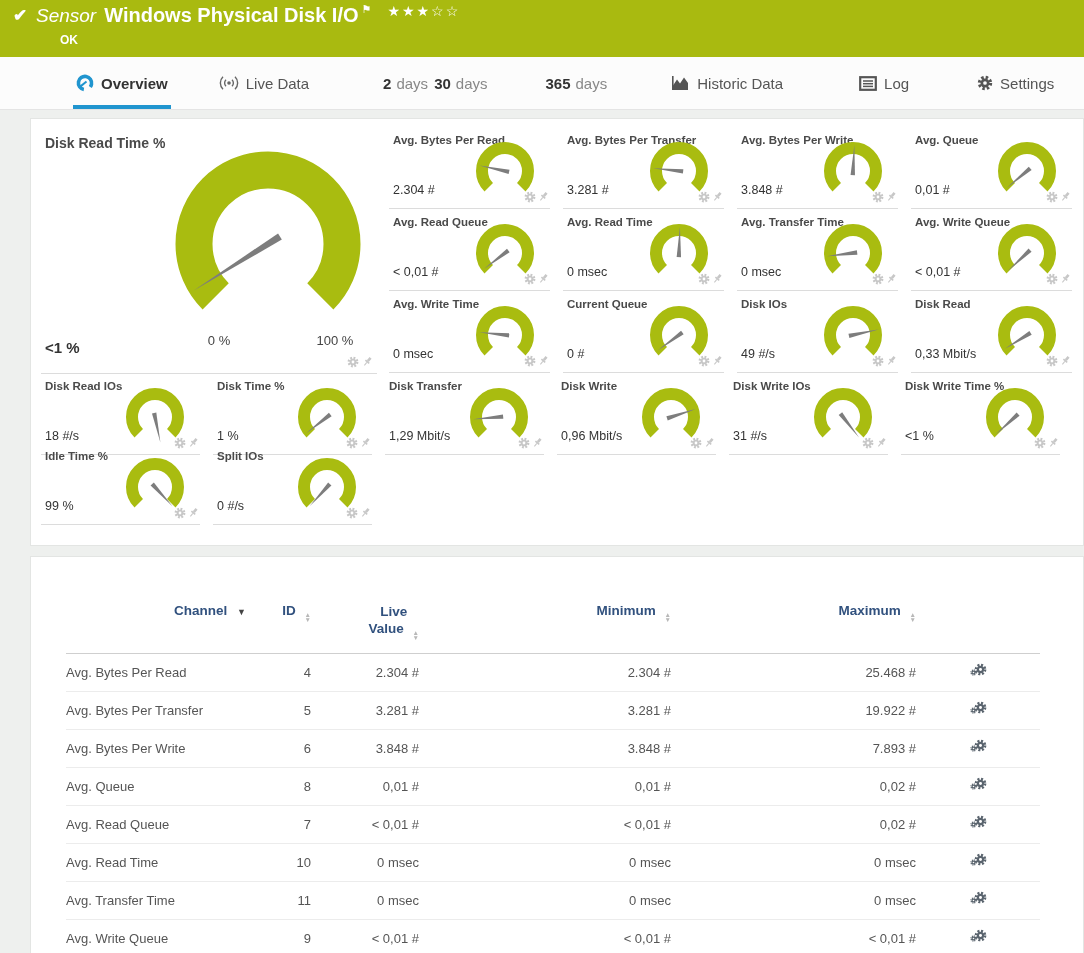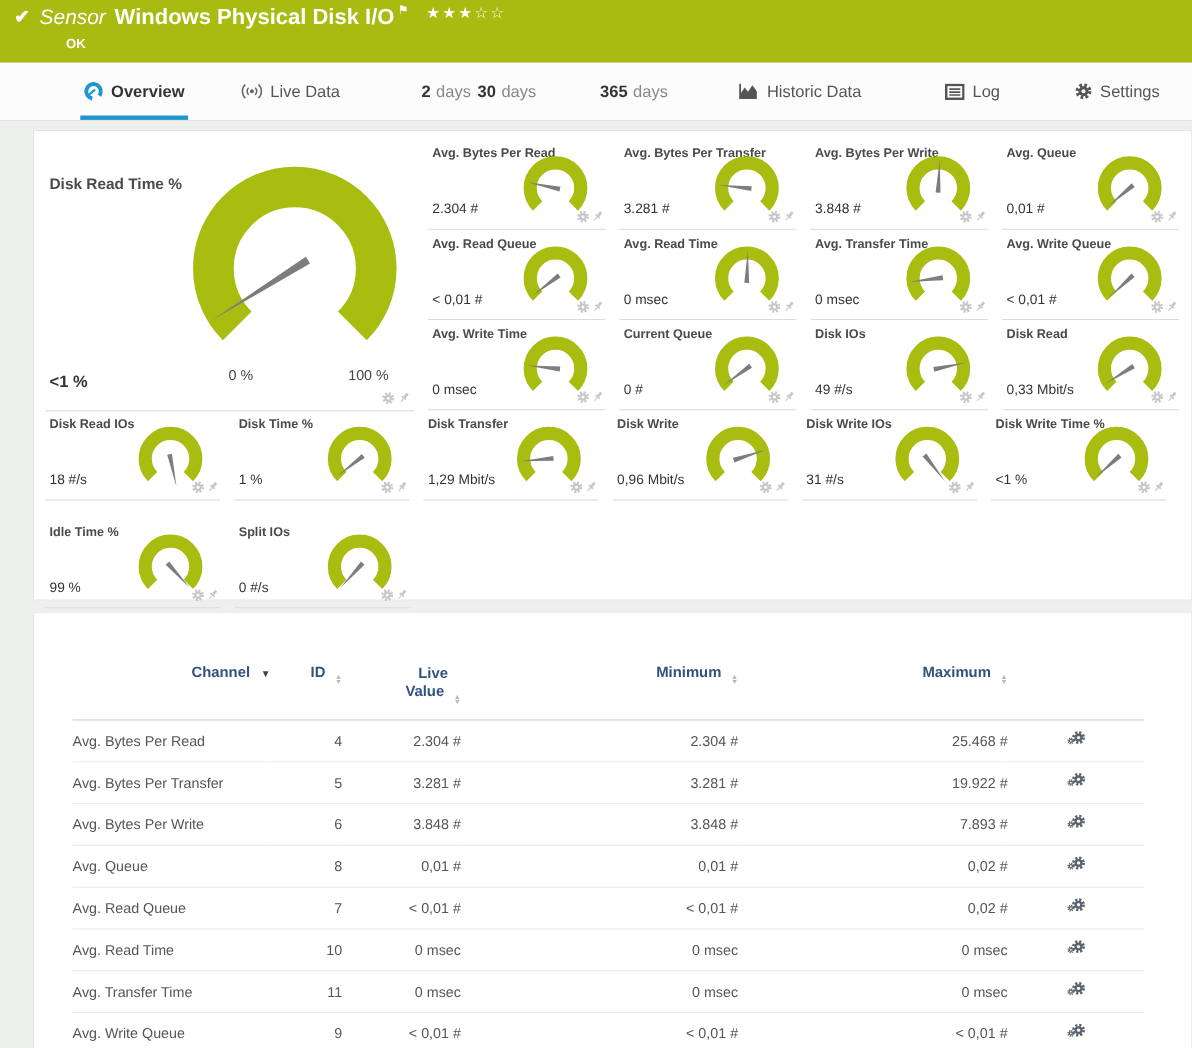--- a/index.html
+++ b/index.html
@@ -27,31 +27,31 @@
   .tab .num{font-weight:bold;color:#333;margin-right:5px;}
   .tab .daylbl{color:#888;}
 
   
   .card{position:absolute;background:#fff;border:1px solid #e3e5e3;box-sizing:border-box;}
   #gaugecard{left:30px;top:118px;width:1054px;height:428px;}
   #tablecard{left:30px;top:556px;width:1054px;height:420px;padding:0 45px 0 35px;}
 
   
   .bigtile{position:absolute;left:10px;top:8px;width:336px;height:246px;border-bottom:1px solid #dcdcdc;}
-  .bt-title{position:absolute;left:4px;top:8px;font-size:14px;font-weight:bold;color:#4a4a4a;margin-top:24px;}
+  .bt-title{position:absolute;left:4px;top:8px;font-size:14px;font-weight:bold;color:#4a4a4a;}
   .bt-gauge{position:absolute;left:132px;top:22px;}
   .bt-min{position:absolute;left:148px;top:206px;width:60px;text-align:center;font-size:13px;color:#444;}
   .bt-max{position:absolute;left:262px;top:206px;width:64px;text-align:center;font-size:13px;color:#444;}
   .bt-value{position:absolute;left:4px;top:212px;font-size:15px;font-weight:bold;color:#333;}
   .bt-icons{position:absolute;right:4px;bottom:5px;display:flex;gap:3px;}
 
   
   .grid-right{position:absolute;left:358px;top:8px;display:grid;grid-template-columns:repeat(4,174px);}
   .row-mid{position:absolute;left:10px;top:254px;display:grid;grid-template-columns:repeat(6,172px);}
-  .row-low{position:absolute;left:10px;top:352px;display:grid;grid-template-columns:repeat(2,172px);text-align:right;}
+  .row-low{position:absolute;left:10px;top:324px;display:grid;grid-template-columns:repeat(2,172px);text-align:right;}
   .tile{position:relative;height:81px;margin-right:13px;border-bottom:1px solid #dcdcdc;}
   .t-title{position:absolute;left:4px;top:7px;font-size:11.5px;font-weight:bold;color:#4a4a4a;white-space:nowrap;}
   .t-gauge{position:absolute;right:14px;top:13px;line-height:0;}
   .t-value{position:absolute;left:4px;bottom:11px;font-size:12.5px;color:#333;white-space:nowrap;}
   .t-icons{position:absolute;right:1px;bottom:5px;display:flex;gap:2px;}
 
   
   table.channels{border-collapse:collapse;table-layout:fixed;width:974px;margin-top:40px;}
   table.channels col.c-ch{width:180px;} table.channels col.c-id{width:65px;}
   table.channels col.c-lv{width:108px;} table.channels col.c-min{width:252px;}

